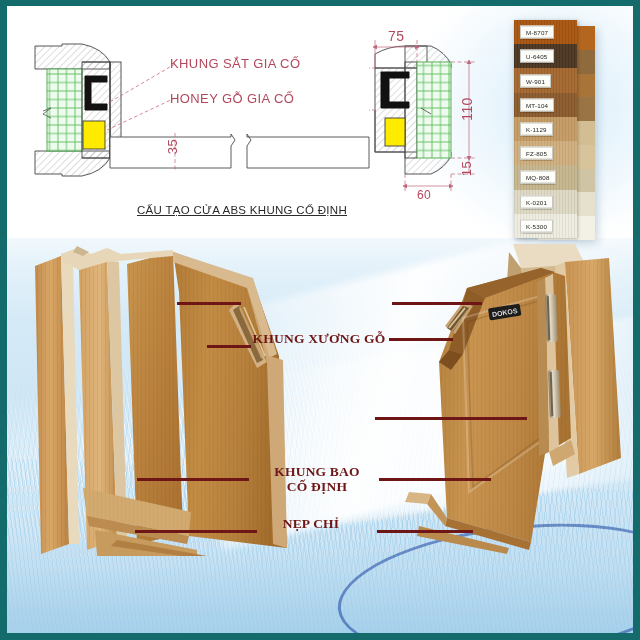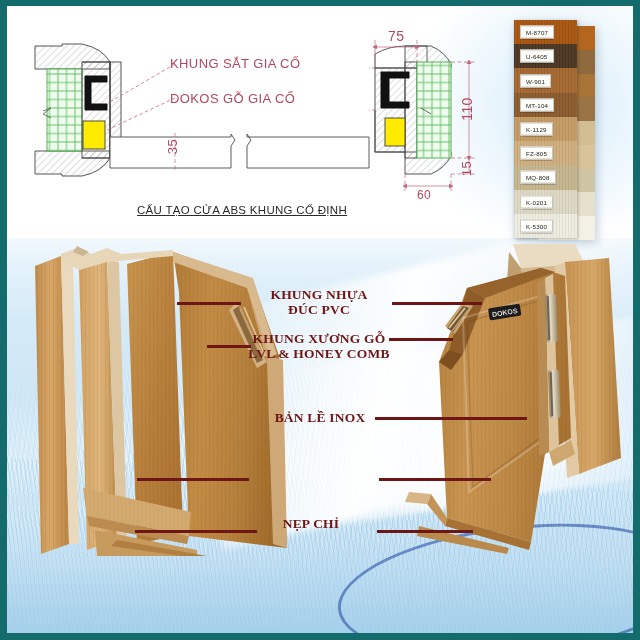--- a/index.html
+++ b/index.html
@@ -244,21 +244,21 @@
           <line x1="368" y1="104" x2="362" y2="104" stroke-dasharray="3,2"></line>
         </g>
 
         <g stroke="#c76a80" stroke-width="0.8" stroke-dasharray="3.5,2.5" fill="none">
           <line x1="103" y1="96" x2="168" y2="58"></line>
           <line x1="100" y1="124" x2="168" y2="92"></line>
         </g>
       </svg>
 
       <span class="tlabel" style="left:163px; top:50px;">KHUNG SẮT GIA CỐ</span>
-      <span class="tlabel" style="left:163px; top:85px;">DOKOS GỖ GIA CỐ</span>
+      <span class="tlabel" style="left:163px; top:85px;">HONEY GỖ GIA CỐ</span>
 
       <span class="tlabel" style="left:158px; top:133px; transform:rotate(-90deg); font-size:13px;">35</span>
       <span class="tlabel" style="left:381px; top:22px; font-size:14px;">75</span>
       <span class="tlabel" style="left:448px; top:95px; transform:rotate(-90deg); font-size:14px;">110</span>
       <span class="tlabel" style="left:452px; top:155px; transform:rotate(-90deg); font-size:13px;">15</span>
       <span class="tlabel" style="left:410px; top:182px; font-size:12px;">60</span>
 
       <div id="tech-caption">CẤU TẠO CỬA ABS KHUNG CỐ ĐỊNH</div>
     </div>
 
@@ -454,39 +454,35 @@
 
         <g transform="rotate(-9 116 72)">
           <rect x="100" y="64" width="32" height="12" rx="2" fill="#1c1c1c"></rect>
           <text x="116" y="73" font-family="Liberation Sans, sans-serif" font-size="7" fill="#dcdcdc" text-anchor="middle" font-weight="bold">DOKOS</text>
         </g>
       </svg>
     </div>
 
     <div class="lead" style="left:170px; top:296px; width:64px;"></div>
     <div class="lead" style="left:385px; top:296px; width:90px;"></div>
-    <div class="callout" style="left:242px; top:281px; width:140px;">
-      <div>KHUNG NHỰA</div>
-      <div>ĐÚC PVC</div>
-    </div>
 
     <div class="lead" style="left:200px; top:339px; width:44px;"></div>
     <div class="lead" style="left:382px; top:332px; width:64px;"></div>
     <div class="callout" style="left:232px; top:325px; width:160px;">
       <div>KHUNG XƯƠNG GỖ</div>
-      <div>LVL &amp; HONEY COMB</div>
     </div>
 
     <div class="lead" style="left:368px; top:411px; width:152px;"></div>
-    <div class="callout" style="left:258px; top:404px; width:110px;">
-      <div>BẢN LỀ INOX</div>
-    </div>
 
     <div class="lead" style="left:130px; top:472px; width:112px;"></div>
     <div class="lead" style="left:372px; top:472px; width:112px;"></div>
+    <div class="callout" style="left:252px; top:458px; width:116px;">
+      <div>KHUNG BAO</div>
+      <div>CỐ ĐỊNH</div>
+    </div>
 
     <div class="lead" style="left:128px; top:524px; width:122px;"></div>
     <div class="lead" style="left:370px; top:524px; width:96px;"></div>
     <div class="callout" style="left:248px; top:510px; width:112px;">
       <div>NẸP CHỈ</div>
     </div>
 
 
   </div>
 </div>

